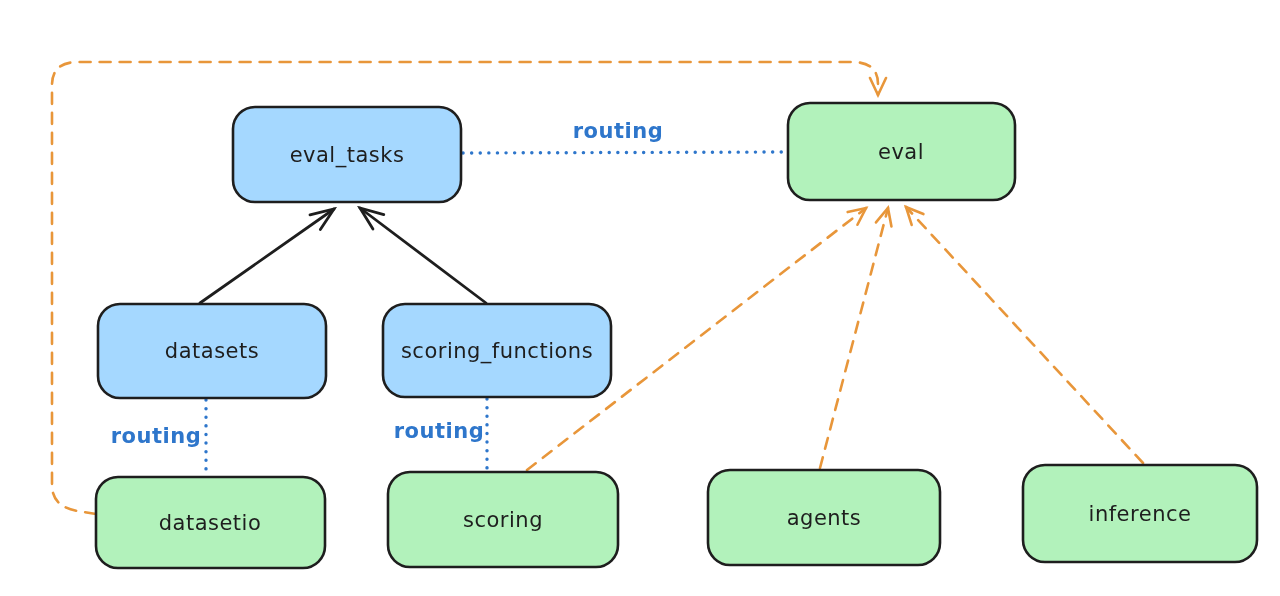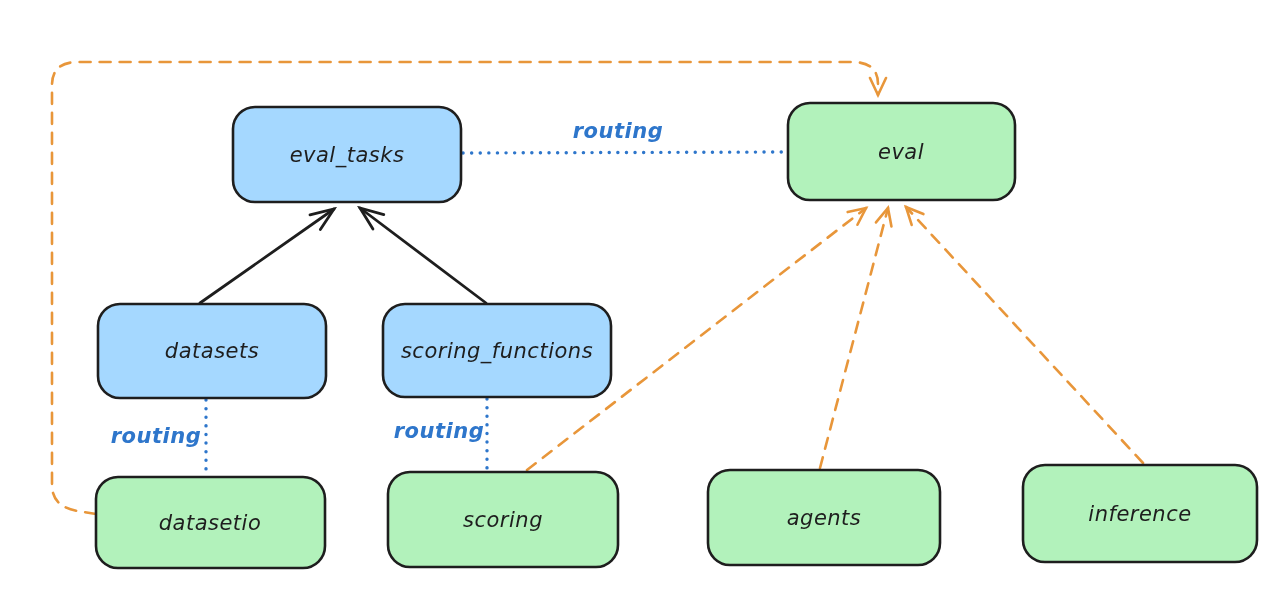--- a/index.html
+++ b/index.html
@@ -7,21 +7,20 @@
     padding: 0;
     background: #ffffff;
   }
   .canvas {
     position: relative;
     width: 1280px;
     height: 596px;
     background: #ffffff;
     overflow: hidden;
     font-family: "DejaVu Sans", sans-serif;
-    font-style: italic;
   }
   svg { display: block; }
 
   .node-rect {
     stroke: #1e1e1e;
     stroke-width: 2.6;
   }
   .node-rect.blue  { fill: #a5d8ff; }
   .node-rect.green { fill: #b2f2bb; }
 

